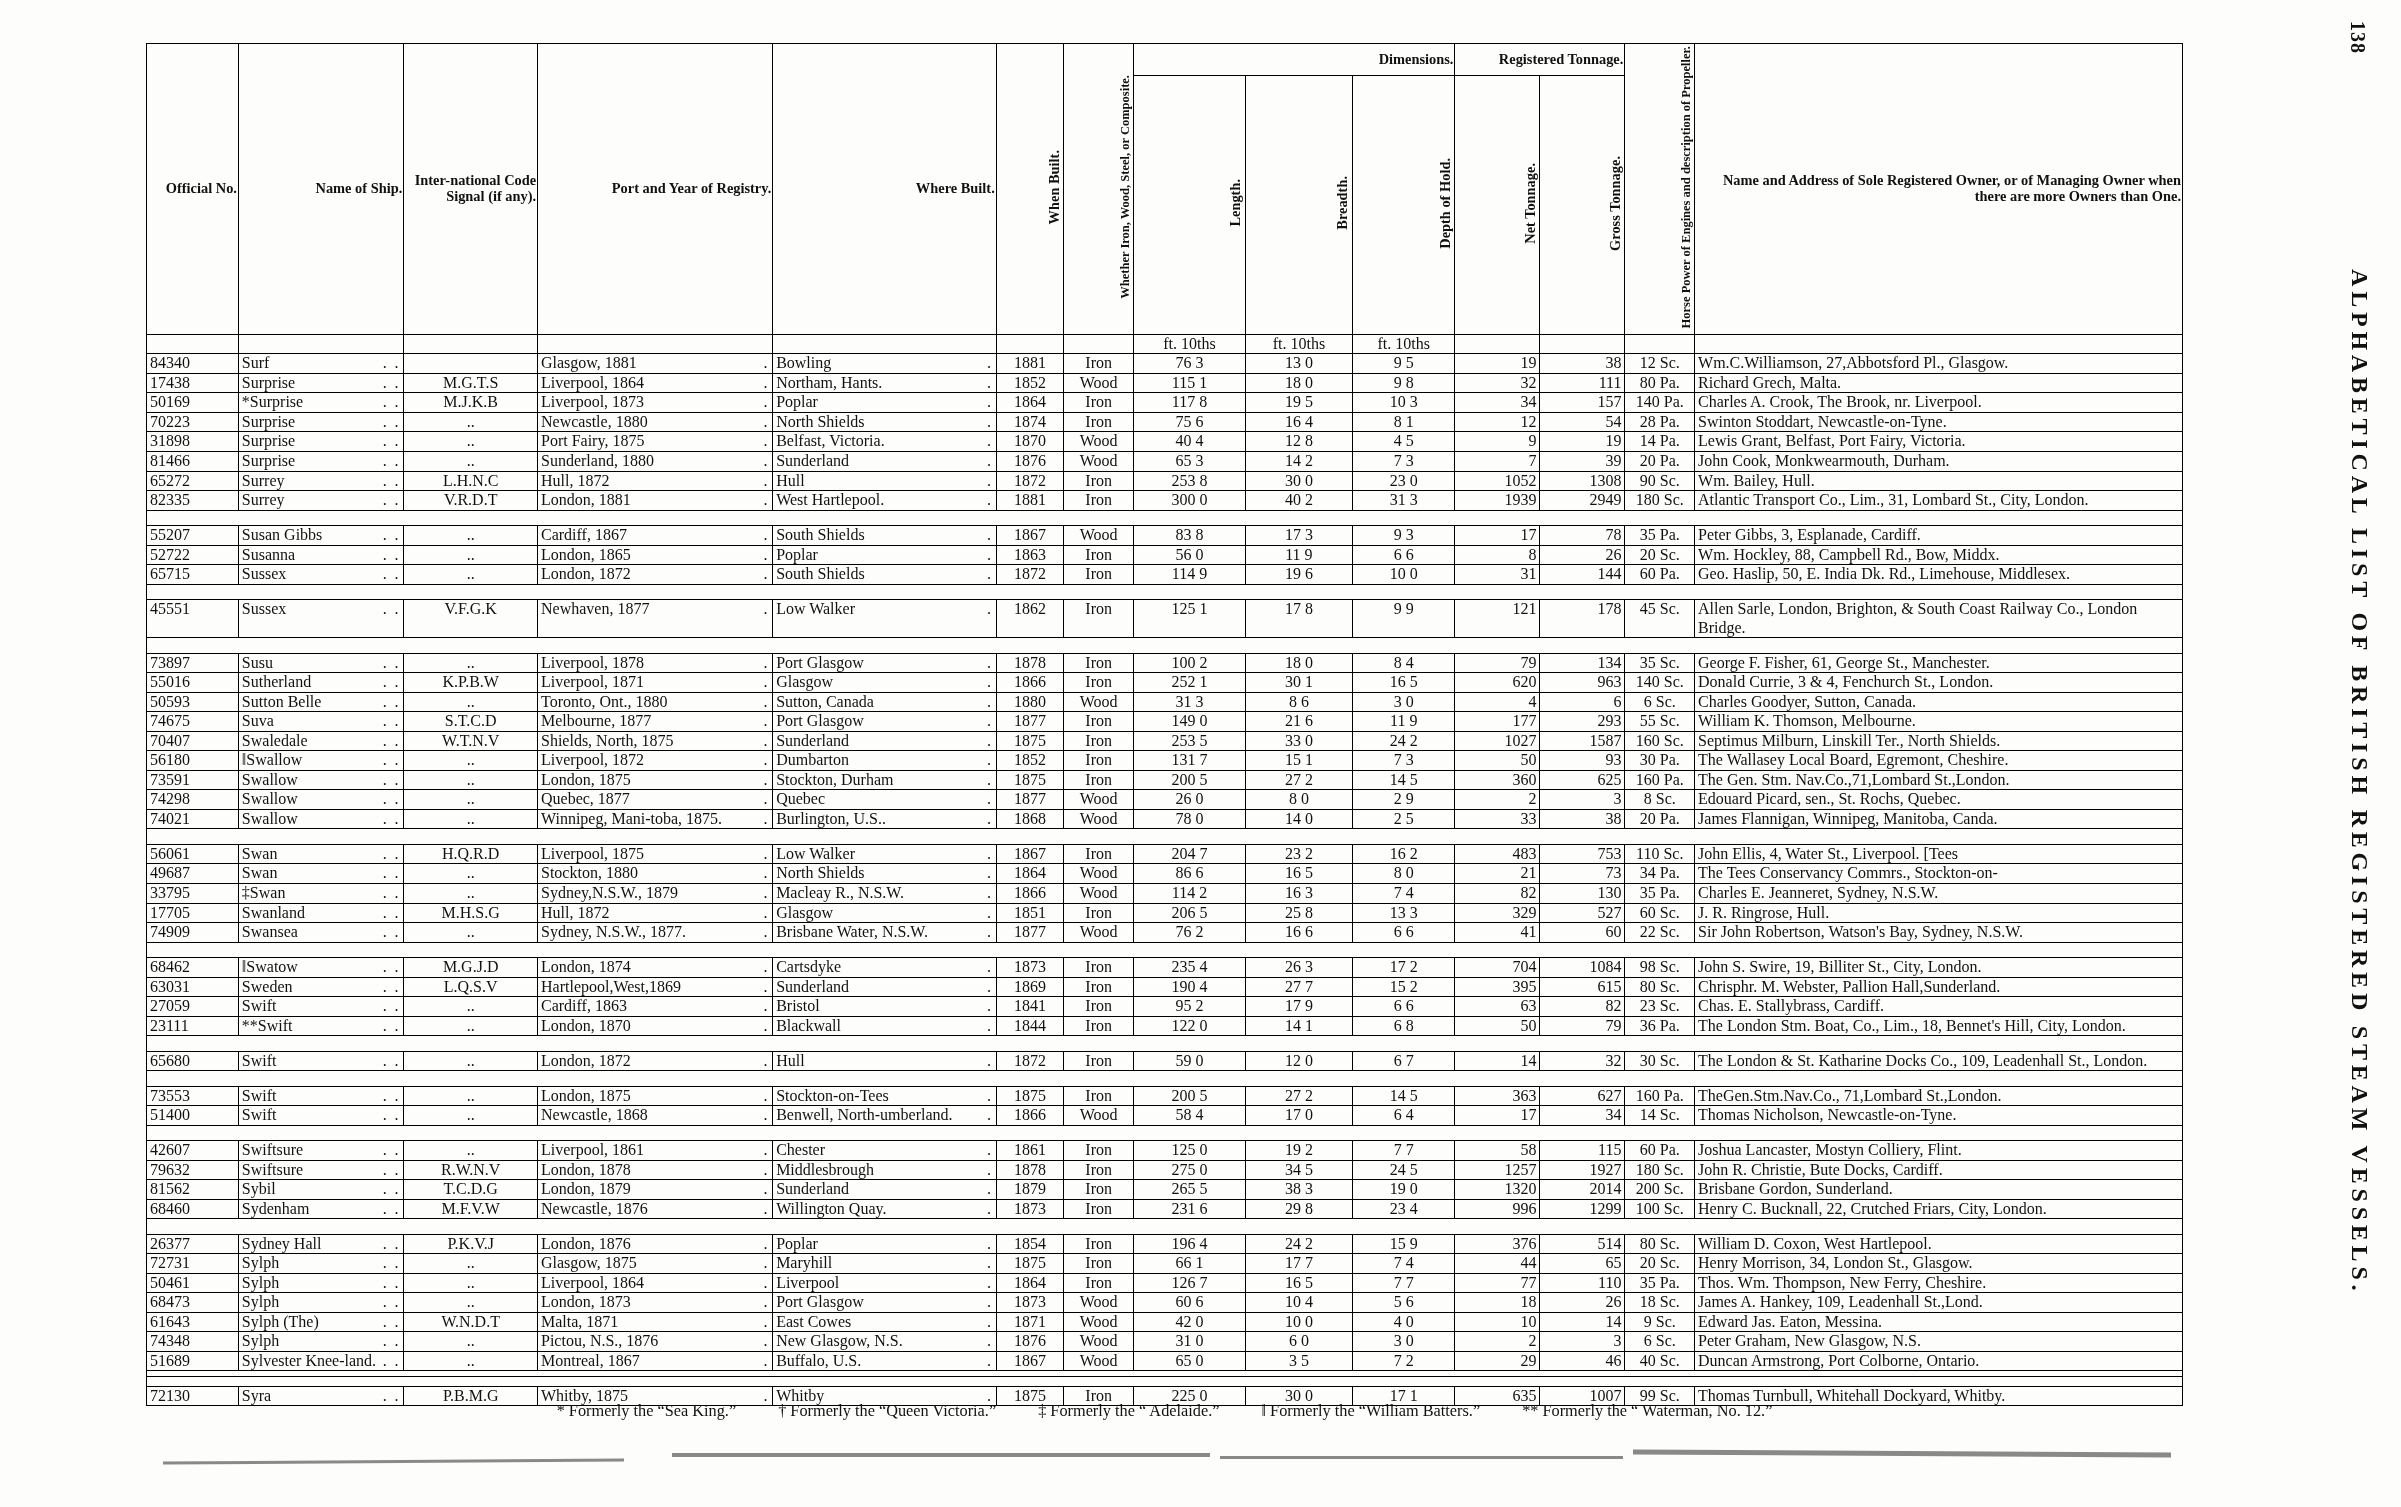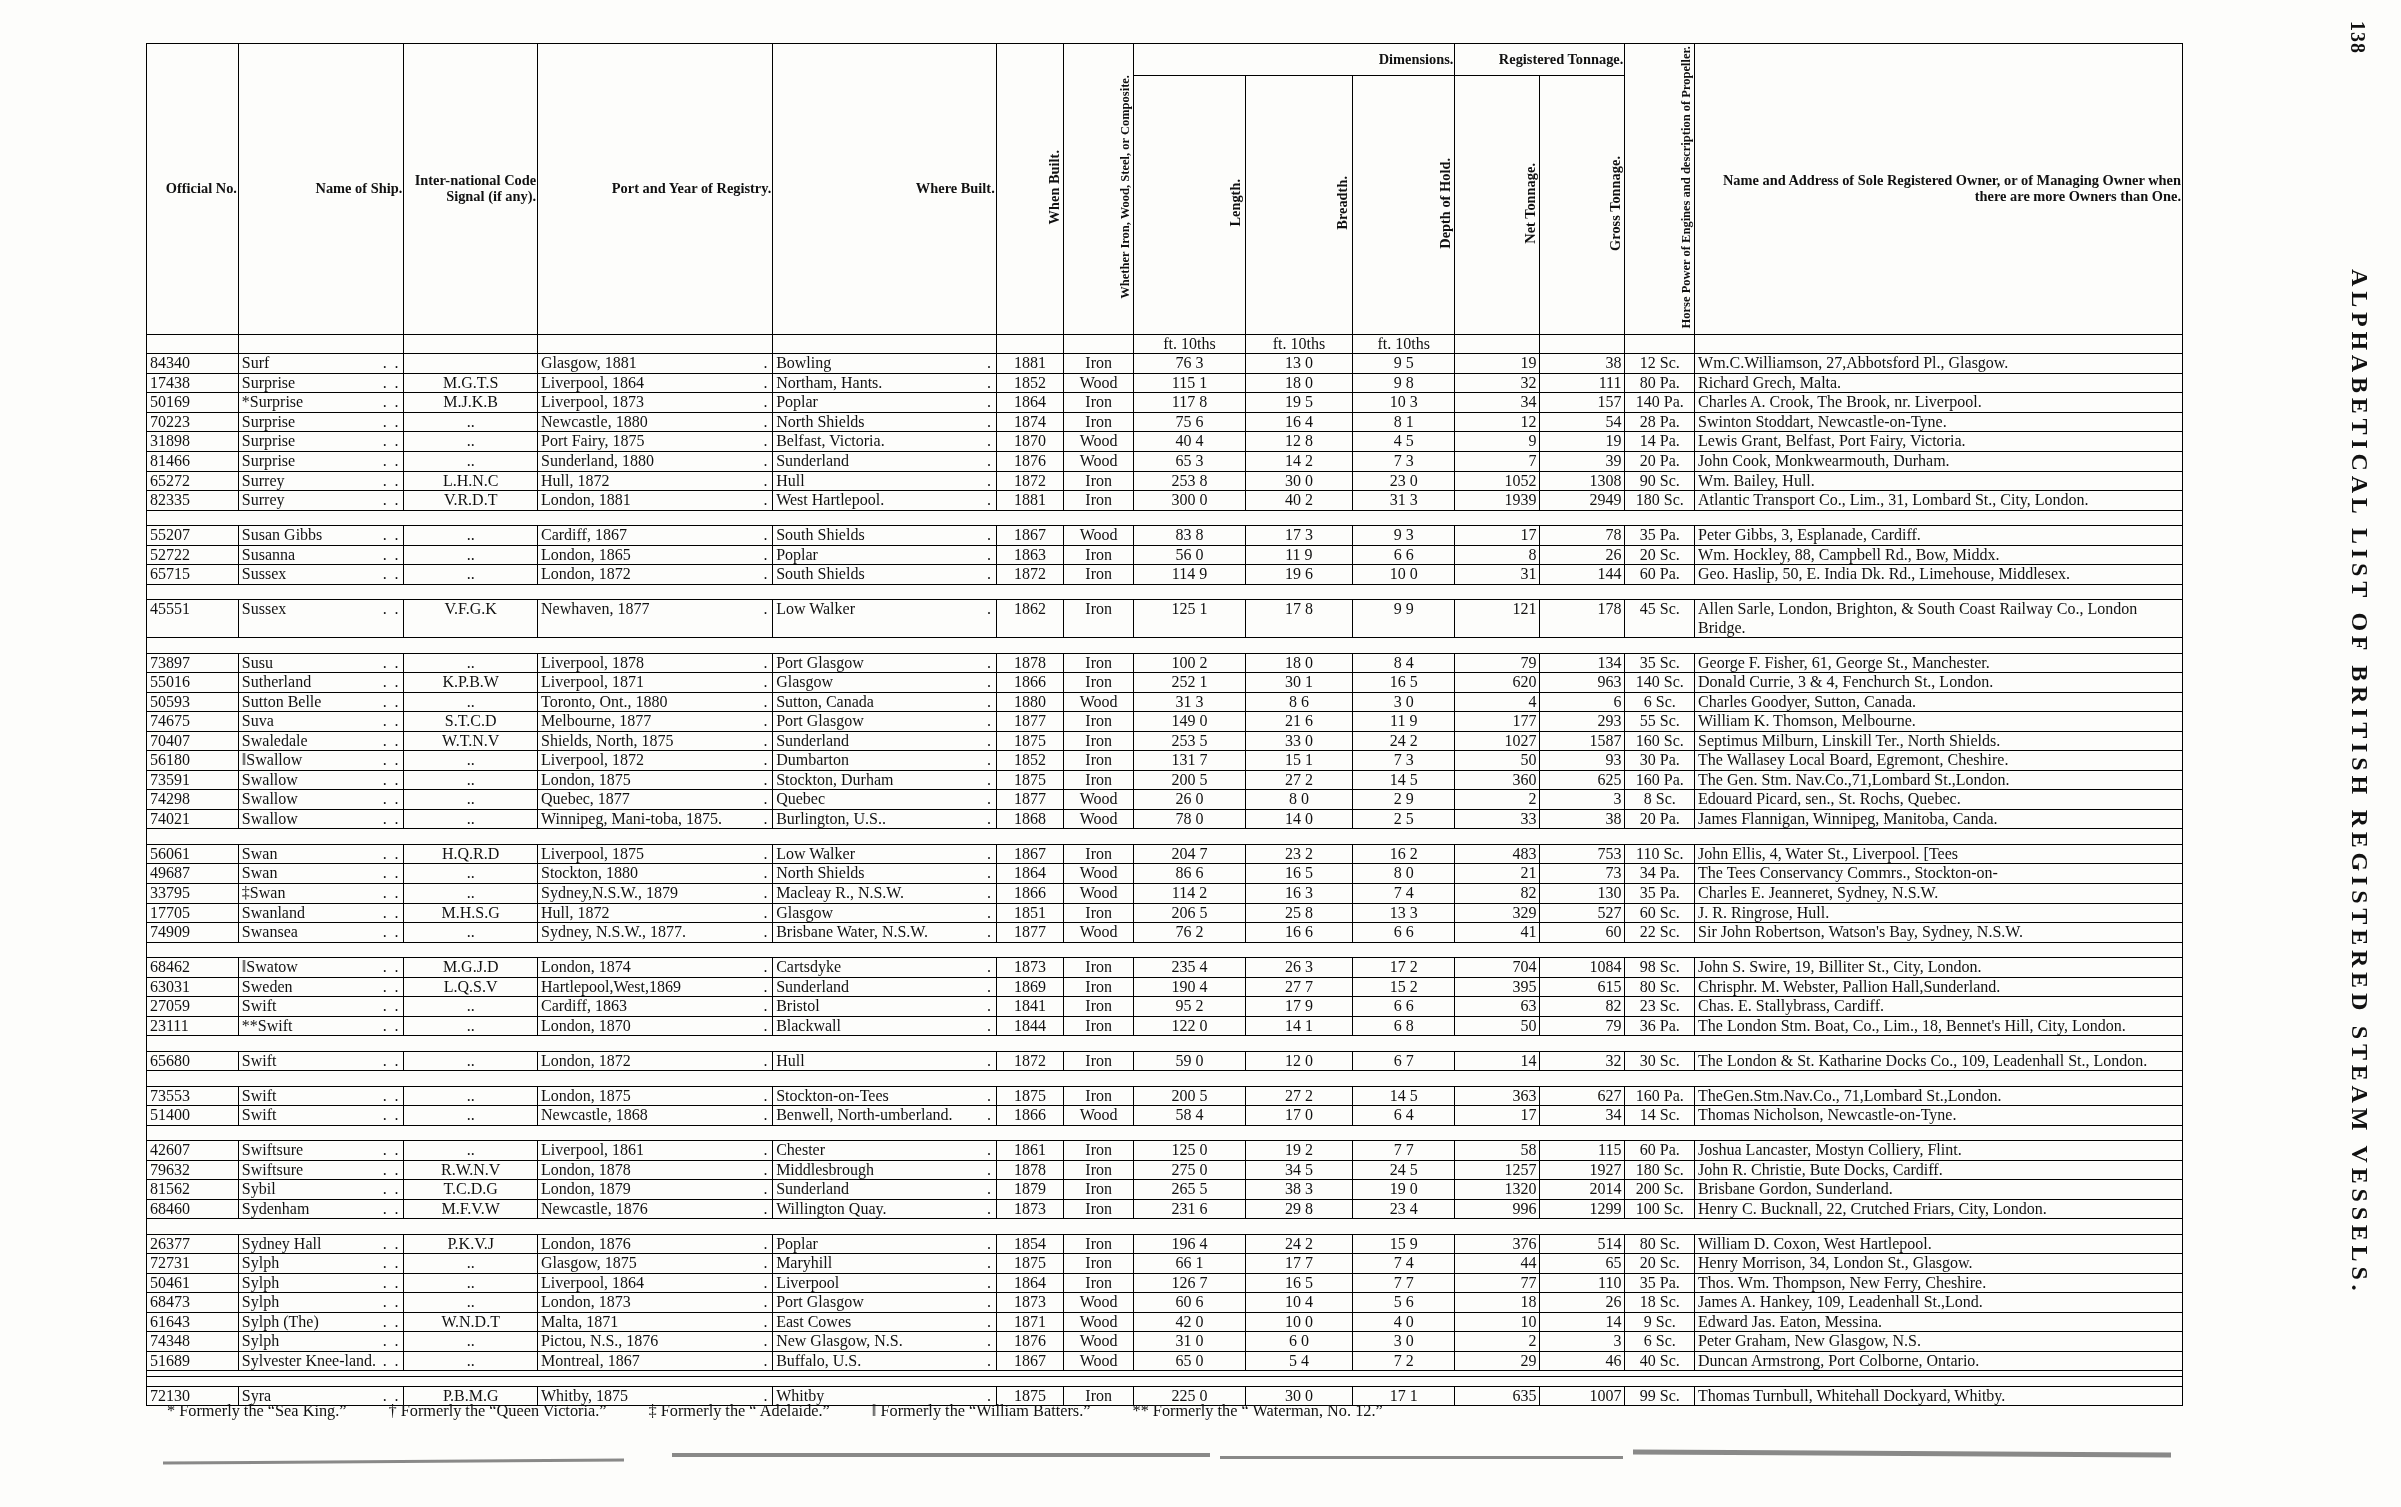--- a/index.html
+++ b/index.html
@@ -38,21 +38,21 @@
 
   
   tr.gap td{height:14.4px;border:none;padding:0;}
   tbody tr td{border-left:1px solid #000;border-right:1px solid #000;border-top:none;border-bottom:none;}
   tbody{border-left:1px solid #000;border-right:1px solid #000;padding-left:30px;}
   table.main tbody tr:last-child td{border-bottom:none;}
 
   .units td{font-size:13.4px;text-align:center;font-weight:normal;padding-bottom:1px;}
 
   
-  .footnotes{position:absolute;left:146px;top:1401px;width:2037px;font-size:16.3px;}
+  .footnotes{position:absolute;left:146px;top:1401px;width:2037px;font-size:16.3px;text-align:center;}
   .footnotes span{margin:0 21px;white-space:nowrap;}
 
   .rule-top{position:absolute;left:146px;top:1376px;width:2037px;border-top:1.9px solid #000;}
 
   
   .smudge{position:absolute;background:#2a2a2a;opacity:.55;}
   .tiny{font-size:12.5px;}
 </style>
 </head>
 <body>
@@ -837,21 +837,21 @@
           </tr>
           <tr>
             <td class="l">51689</td>
             <td class="l">Sylvester Knee-land.<span class="dots">. .</span></td>
             <td class="c">..</td>
             <td class="l">Montreal, 1867 <span class="dots">.</span></td>
             <td class="l">Buffalo, U.S. <span class="dots">.</span></td>
             <td class="c">1867</td>
             <td class="c">Wood</td>
             <td class="c nw">65   0</td>
-            <td class="c nw">5   4</td>
+            <td class="c nw">3   5</td>
             <td class="c nw">7   2</td>
             <td class="r">29</td>
             <td class="r">46</td>
             <td class="c nw">40 Sc.</td>
             <td class="l">Duncan Armstrong, Port Colborne, Ontario.</td>
           </tr>
           <tr class="gap">
             <td colspan="14"></td>
           </tr>
           <tr>

